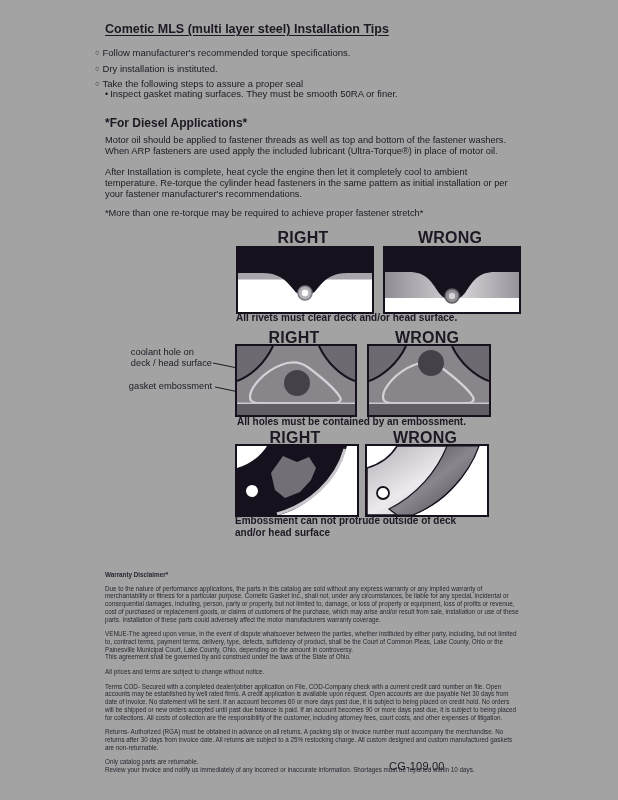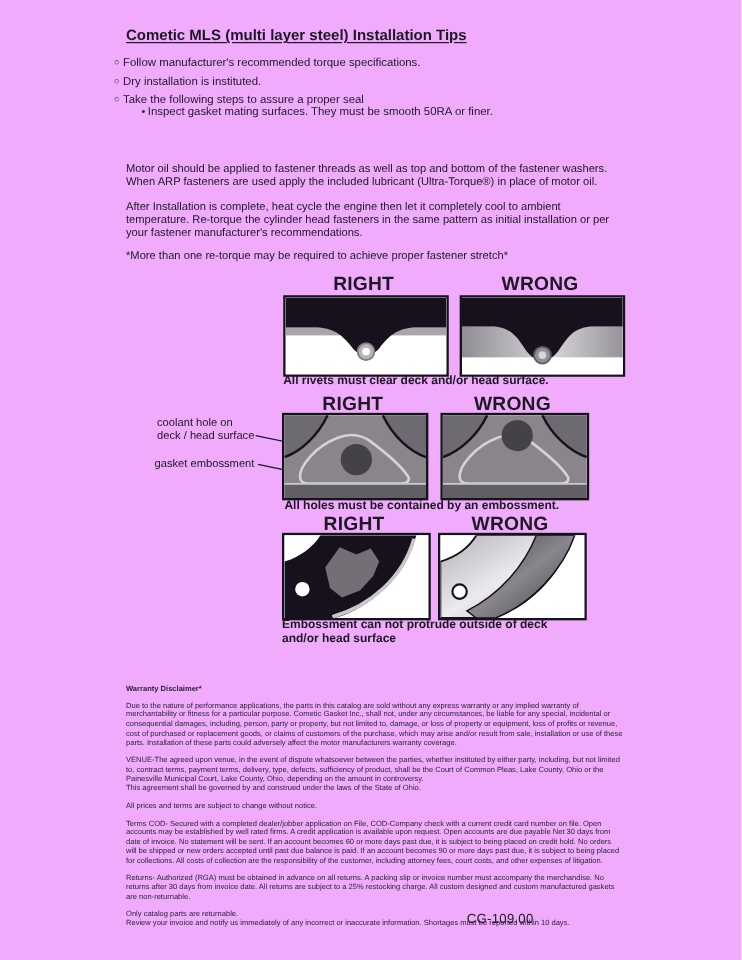--- a/index.html
+++ b/index.html
@@ -1,23 +1,23 @@
 <!DOCTYPE html>
 <html style="--ink: #1d1823; --diagram_ink: #17111e; --gray_light: #a9a6ab; --gray_mid: #89858b; --gray_corner: #6e6a71; --gray_dark: #615e65; --hole: #454149; --emboss_line: #d4d1d7; --patch_gray: #746f77;"><head>
 <meta charset="utf-8">
 <style>
   html,body{margin:0;padding:0;background:#ffffff;}
-  .page{position:relative;width:618px;height:800px;background:#f0abfc;overflow:hidden;
+  .page{position:relative;width:618px;height:800px;background:#a3a3a3;overflow:hidden;
         font-family:"Liberation Sans","DejaVu Sans",sans-serif;color:var(--ink,#1d1823);}
   .abs{position:absolute;}
   .title{left:105px;top:22px;font-size:12.5px;font-weight:bold;text-decoration:underline;
          text-underline-offset:2px;white-space:nowrap;}
   .bullet{left:95px;font-size:9.5px;white-space:nowrap;}
   .bullet .mark{font-size:7.5px;margin-right:3px;vertical-align:1px;}
-  .subbullet{left:118px;font-size:9.5px;white-space:nowrap;}
+  .subbullet{left:105px;font-size:9.5px;white-space:nowrap;}
   .subbullet .mark{font-size:9px;margin-right:2px;}
   .h2{left:105px;top:116px;font-size:12px;font-weight:bold;white-space:nowrap;}
   .para{left:105px;width:404px;font-size:9.3px;line-height:10.8px;}
   .note{left:105px;font-size:9.3px;white-space:nowrap;}
   .dlabel{font-size:16px;font-weight:bold;text-align:center;letter-spacing:.2px;}
   .dbox{border:2px solid var(--diagram_ink,#17111e);background:#fff;line-height:0;}
   .dbox svg{display:block;}
   .dcap{font-size:10px;font-weight:bold;line-height:12px;white-space:nowrap;}
   .sidelabel{font-size:9.3px;line-height:10.5px;white-space:nowrap;}
   .fineprint{left:105px;top:571px;width:414px;font-size:6.3px;line-height:7.7px;color:#2a2530;}
@@ -31,20 +31,21 @@
 
 <div class="page">
 
   <div class="abs title">Cometic MLS (multi layer steel) Installation Tips</div>
 
   <div class="abs bullet" style="top:47px"><span class="mark">○</span><span>Follow manufacturer's recommended torque specifications.</span></div>
   <div class="abs bullet" style="top:63px"><span class="mark">○</span><span>Dry installation is instituted.</span></div>
   <div class="abs bullet" style="top:78px"><span class="mark">○</span><span>Take the following steps to assure a proper seal</span></div>
   <div class="abs subbullet" style="top:88px"><span class="mark">•</span><span>Inspect gasket mating surfaces.  They must be smooth 50RA or finer.</span></div>
 
+  <div class="abs h2">*For Diesel Applications*</div>
   <div class="abs para" style="top:135px">Motor oil should be applied to fastener threads as well as top and bottom of the fastener washers. When ARP fasteners are used apply the included lubricant (Ultra-Torque®) in place of motor oil.</div>
   <div class="abs para" style="top:167px">After Installation is complete, heat cycle the engine then let it completely cool to ambient temperature. Re-torque the cylinder head fasteners in the same pattern as initial installation or per your fastener manufacturer's recommendations.</div>
   <div class="abs note" style="top:208px">*More than one re-torque may be required to achieve proper fastener stretch*</div>
 
   <div class="abs dlabel" style="left:236px;top:229px;width:134px">RIGHT</div>
   <div class="abs dlabel" style="left:383px;top:229px;width:134px">WRONG</div>
 
   <div class="abs dbox" style="left:236px;top:246px">
     <svg width="134" height="64" viewBox="0 0 134 64">
       <rect width="134" height="64" fill="#ffffff"></rect>

